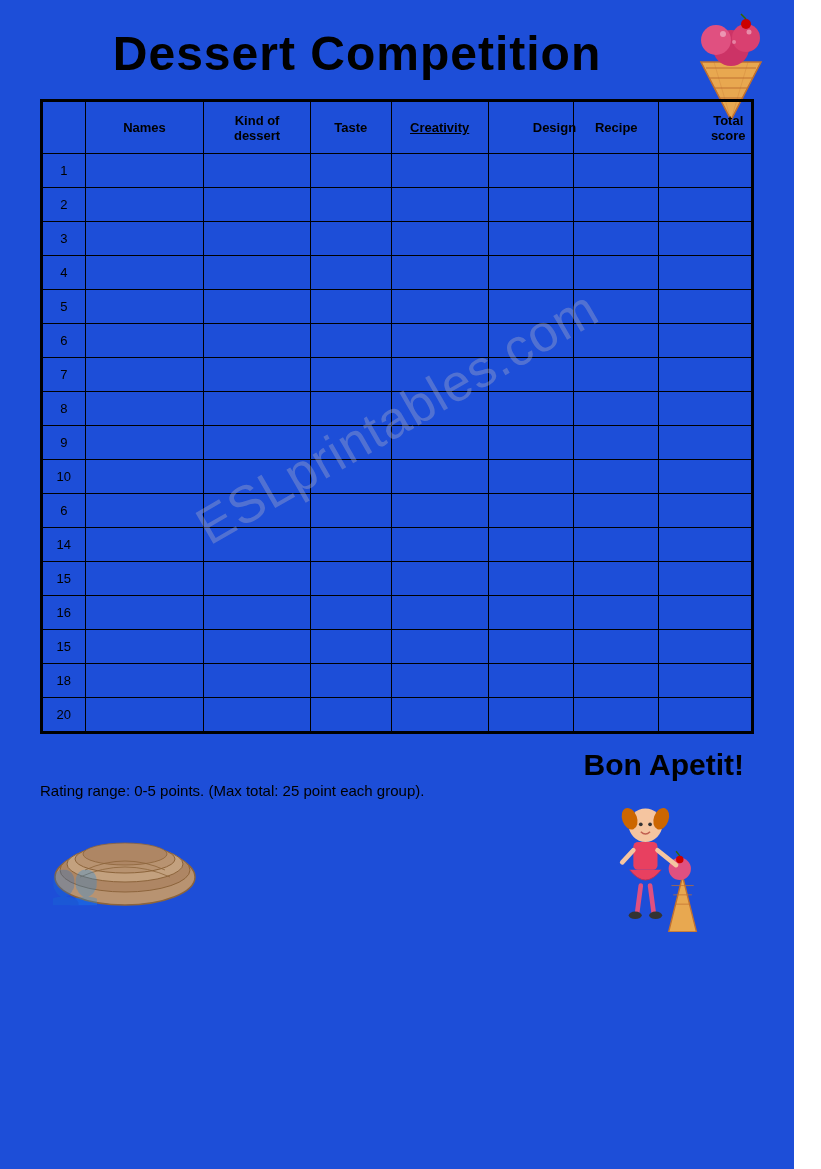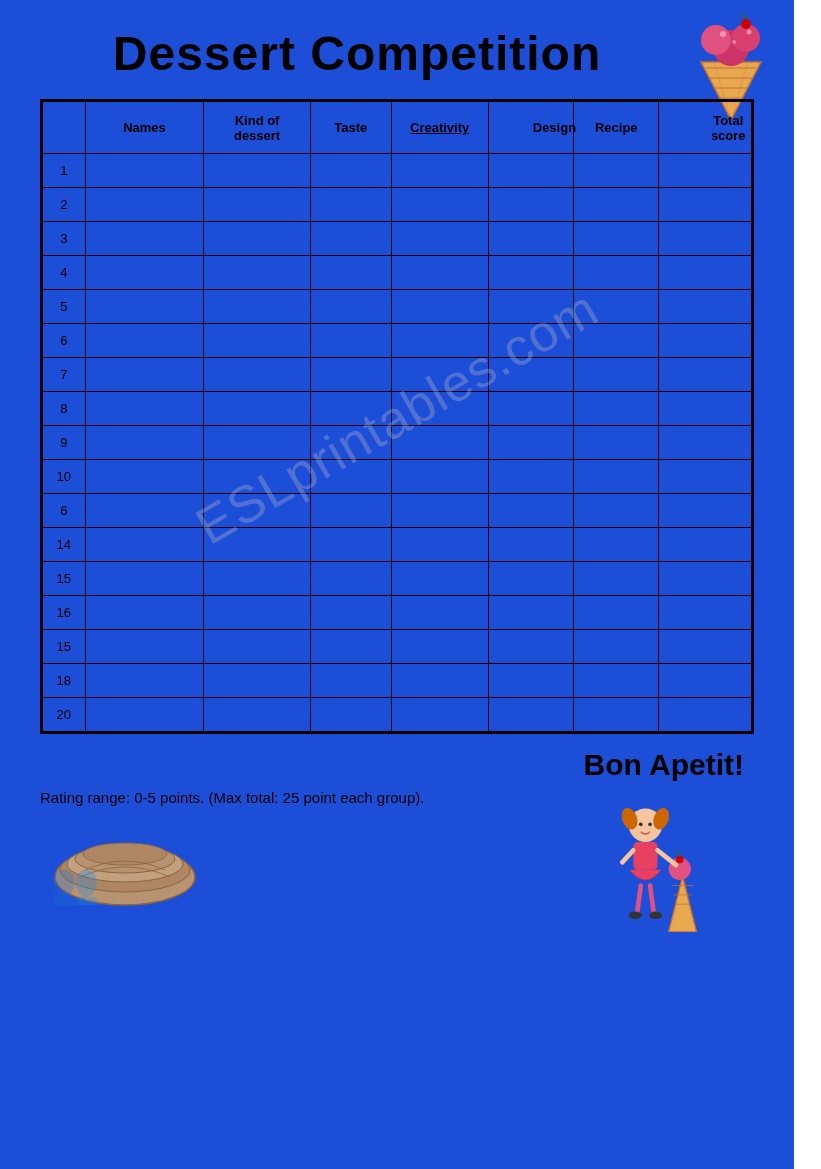--- a/index.html
+++ b/index.html
@@ -107,21 +107,21 @@
 
     .footer-left {
       display: flex;
       flex-direction: column;
       align-items: flex-start;
     }
 
     .rating-text {
       font-size: 15px;
       font-family: Arial, sans-serif;
-      margin-bottom: 12px;
+      margin-bottom: 19px;
       margin-top: 4px;
     }
 
     .croissant-icon {
       width: 170px;
       height: 110px;
       margin-top: 4px;
     }
 
     .footer-right {

